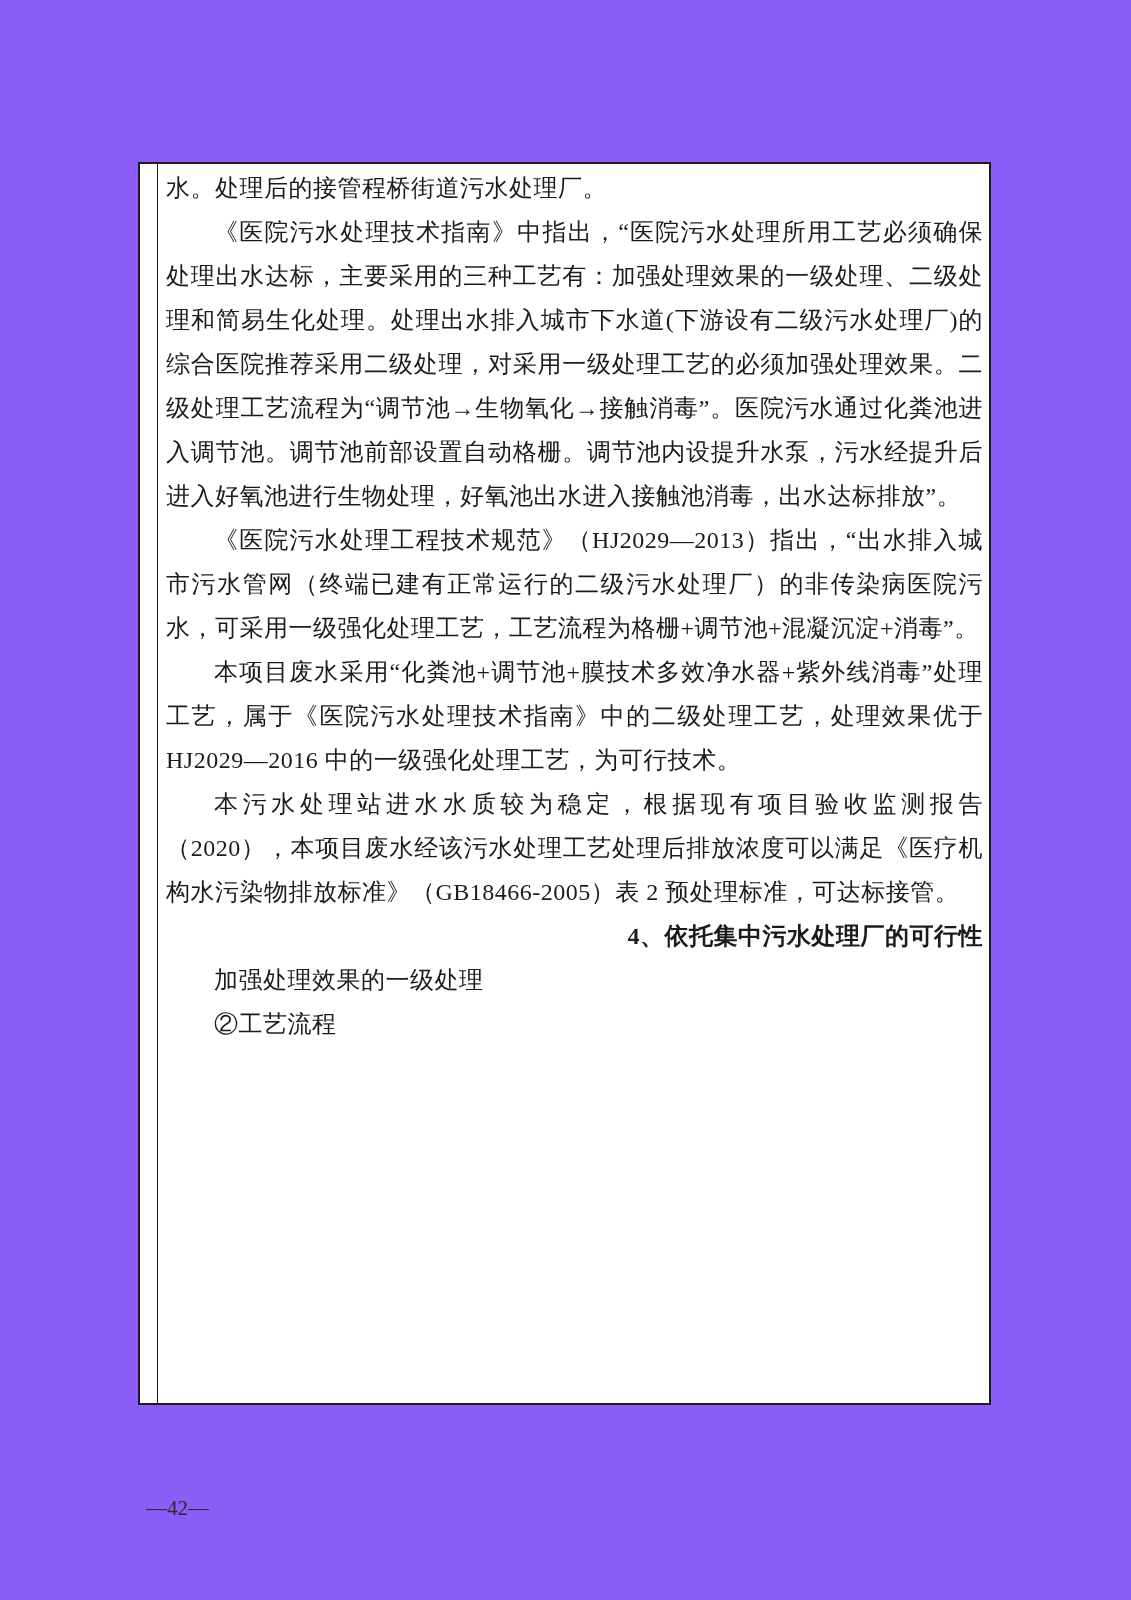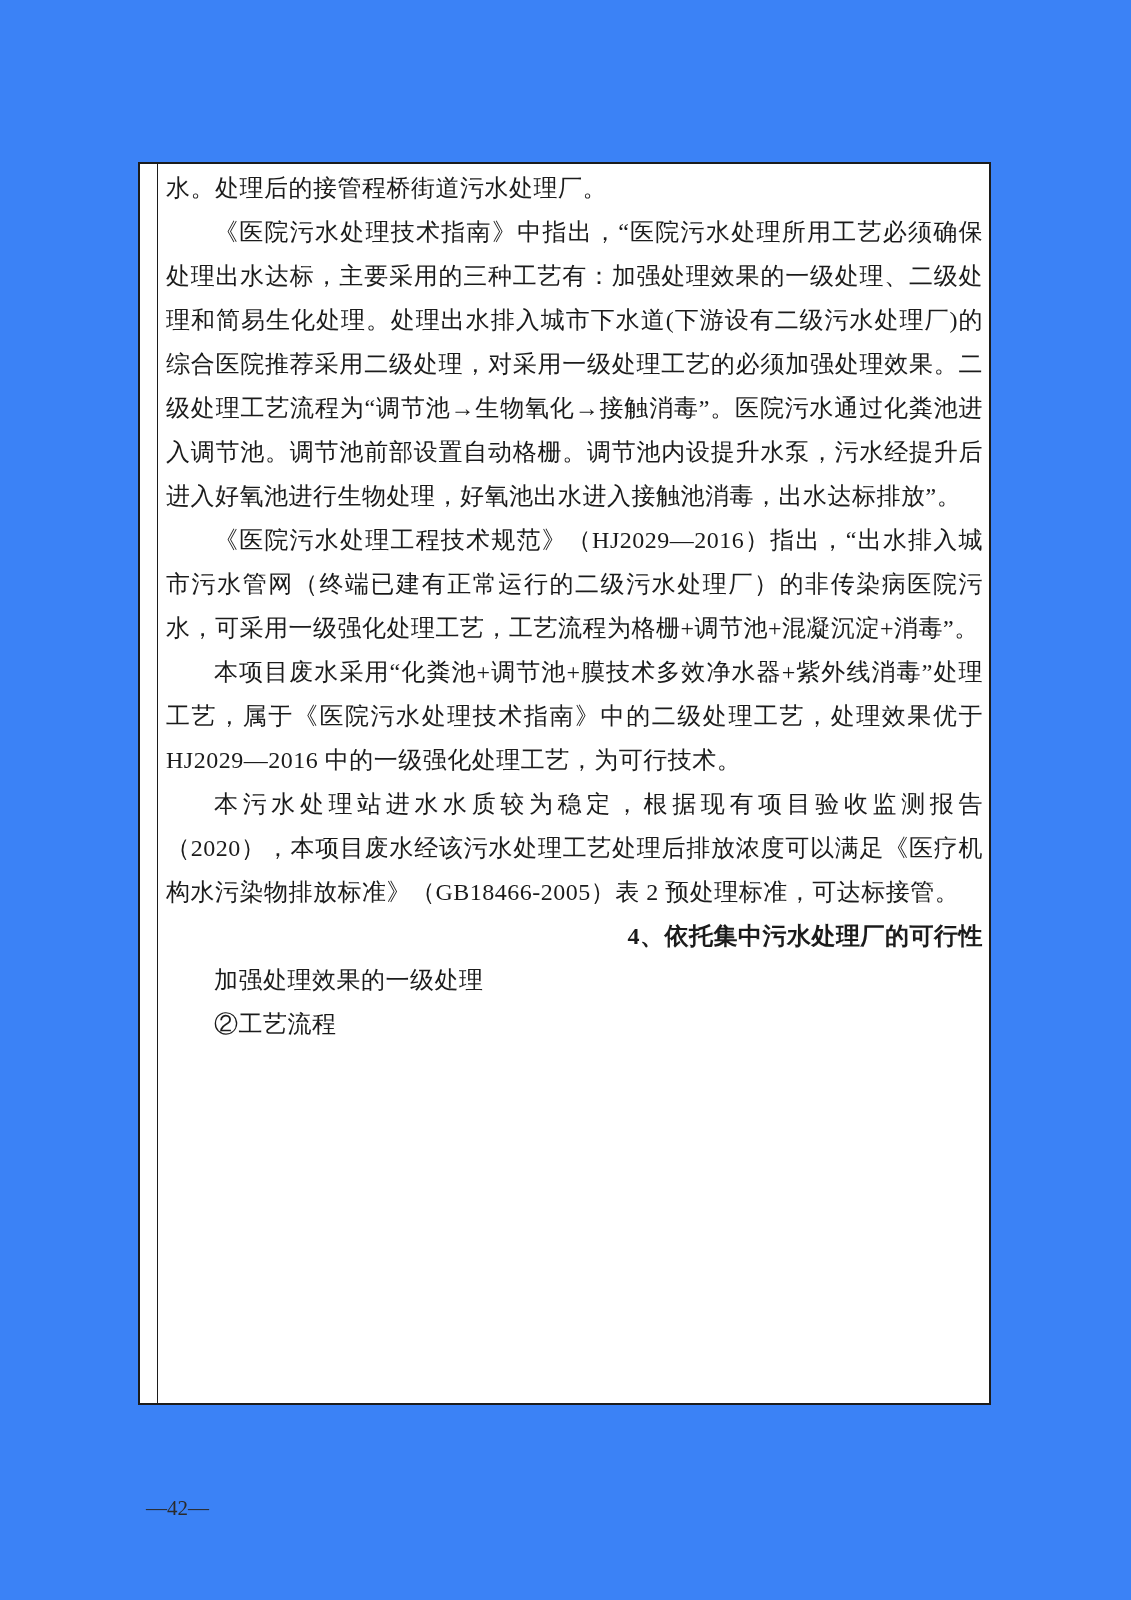--- a/index.html
+++ b/index.html
@@ -4,21 +4,21 @@
 <style>
   html, body {
     margin: 0;
     padding: 0;
     background: #ffffff;
   }
   .page {
     position: relative;
     width: 1131px;
     height: 1600px;
-    background: #3b82f6;
+    background: #8b5cf6;
     font-family: "Liberation Serif", "DejaVu Serif", serif;
     color: #1b1b1b;
     overflow: hidden;
   }
   .report-table {
     position: absolute;
     left: 138px;
     top: 162px;
     width: 853px;
     height: 1243px;
@@ -65,21 +65,21 @@
 </head>
 <body>
 
 <div class="page">
 
   <div class="report-table">
     <div class="left-gutter"></div>
     <div class="cell-content">
       <p class="para no-indent">水。处理后的接管程桥街道污水处理厂。</p>
       <p class="para">《医院污水处理技术指南》中指出，“医院污水处理所用工艺必须确保处理出水达标，主要采用的三种工艺有：加强处理效果的一级处理、二级处理和简易生化处理。处理出水排入城市下水道(下游设有二级污水处理厂)的综合医院推荐采用二级处理，对采用一级处理工艺的必须加强处理效果。二级处理工艺流程为“调节池→生物氧化→接触消毒”。医院污水通过化粪池进入调节池。调节池前部设置自动格栅。调节池内设提升水泵，污水经提升后进入好氧池进行生物处理，好氧池出水进入接触池消毒，出水达标排放”。</p>
-      <p class="para">《医院污水处理工程技术规范》（HJ2029—2016）指出，“出水排入城市污水管网（终端已建有正常运行的二级污水处理厂）的非传染病医院污水，可采用一级强化处理工艺，工艺流程为格栅+调节池+混凝沉淀+消毒”。</p>
+      <p class="para">《医院污水处理工程技术规范》（HJ2029—2013）指出，“出水排入城市污水管网（终端已建有正常运行的二级污水处理厂）的非传染病医院污水，可采用一级强化处理工艺，工艺流程为格栅+调节池+混凝沉淀+消毒”。</p>
       <p class="para">本项目废水采用“化粪池+调节池+膜技术多效净水器+紫外线消毒”处理工艺，属于《医院污水处理技术指南》中的二级处理工艺，处理效果优于 HJ2029—2016 中的一级强化处理工艺，为可行技术。</p>
       <p class="para">本污水处理站进水水质较为稳定，根据现有项目验收监测报告（2020），本项目废水经该污水处理工艺处理后排放浓度可以满足《医疗机构水污染物排放标准》（GB18466-2005）表 2 预处理标准，可达标接管。</p>
       <p class="para heading">4、依托集中污水处理厂的可行性</p>
       <p class="para">加强处理效果的一级处理</p>
       <p class="para">②工艺流程</p>
     </div>
   </div>
 
   <div class="page-number">—42—</div>
 

